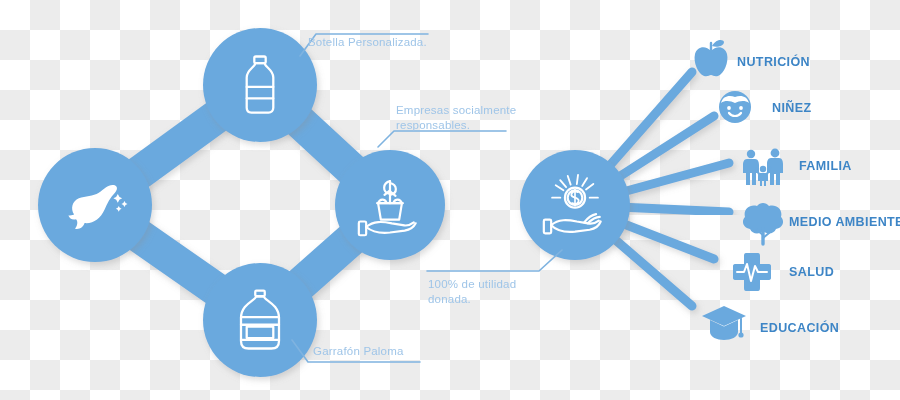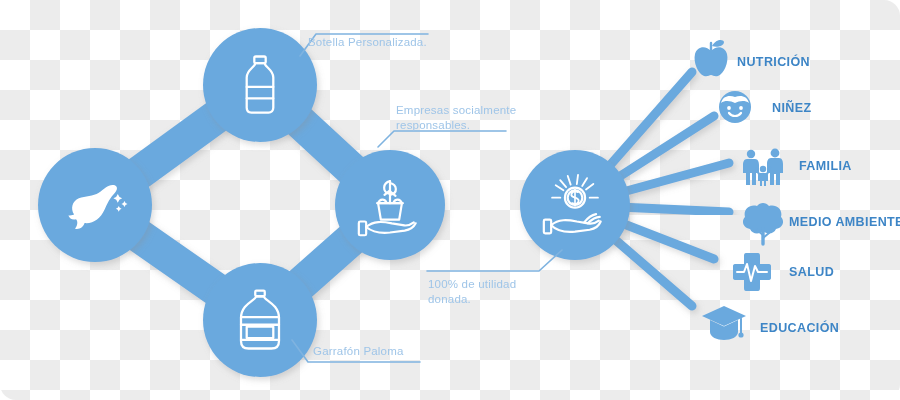--- a/index.html
+++ b/index.html
@@ -13,21 +13,20 @@
     height: 400px;
     overflow: hidden;
     font-family: "Liberation Sans", sans-serif;
     
     background-color: #ffffff;
     background-image:
       linear-gradient(45deg, #ececec 25%, transparent 25%, transparent 75%, #ececec 75%),
       linear-gradient(45deg, #ececec 25%, transparent 25%, transparent 75%, #ececec 75%);
     background-size: 60px 60px;
     background-position: 0 0, 30px 30px;
-    border-radius: 16px;
   }
   #diagram {
     position: absolute;
     inset: 0;
     width: 900px;
     height: 400px;
   }
   .callout-text {
     fill: #9fc5e8;
     font-family: "Liberation Sans", sans-serif;

